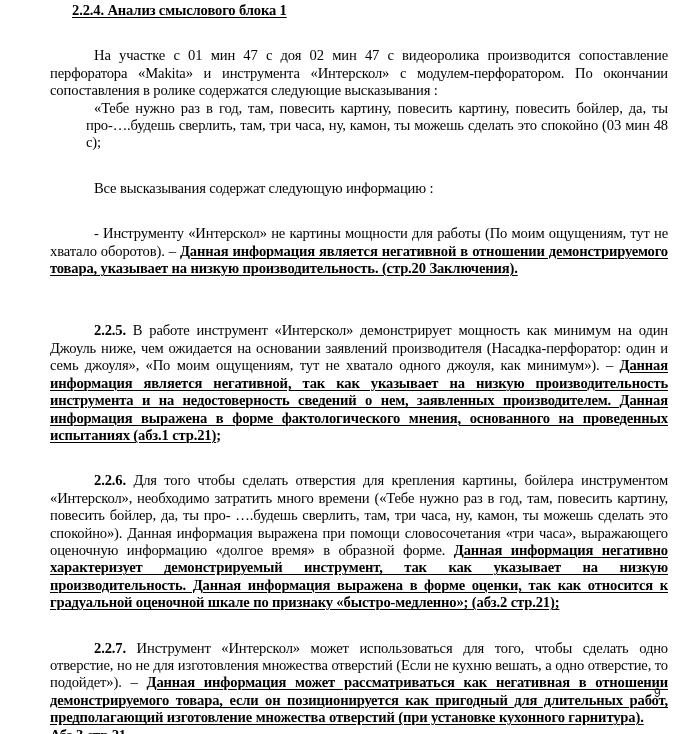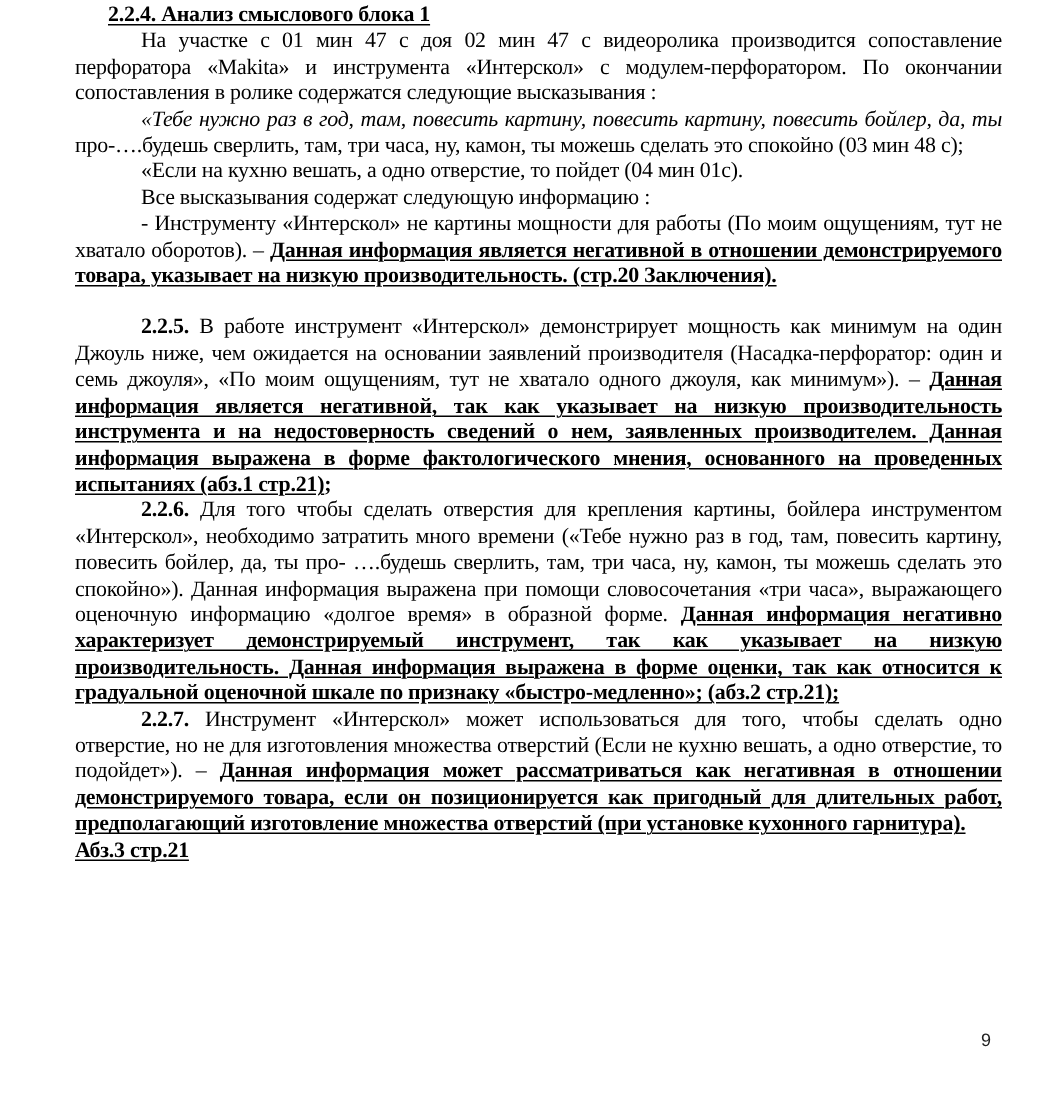--- a/index.html
+++ b/index.html
@@ -3,43 +3,42 @@
 <meta charset="utf-8">
 <style>
   html, body { margin: 0; padding: 0; background: #ffffff; }
   body { width: 700px; height: 734px; overflow: hidden; position: relative; }
   .page {
     position: absolute; left: 50px; top: 2px; width: 618px;
     font-family: "Liberation Serif", serif; font-size: 14.6px; line-height: 17.4px;
     color: #000000; letter-spacing: -0.15px;
   }
   .p { margin: 0; text-align: justify; text-align-last: left; }
-  .ind { text-indent: 44px; }
+  .ind { text-indent: 44px; margin-top: 28px; }
   .ind-only { padding-left: 44px; }
   .b { font-weight: bold; }
   .u { text-decoration: underline; text-decoration-thickness: 1.3px; text-underline-offset: 2px; }
   .gap { height: 17px; }
   .heading { padding-left: 22px; margin: 0; }
   .pagenum {
     position: absolute; left: 654px; top: 686px;
     font-family: "Liberation Sans", sans-serif; font-size: 12px; color: #222;
   }
 </style>
 </head>
 <body>
 
 <div class="page">
 
   <p class="heading b u">2.2.4. Анализ смыслового блока 1</p>
 
   <p class="p ind">На участке с 01 мин 47 с доя 02 мин 47 с видеоролика производится сопоставление перфоратора «Makita» и инструмента «Интерскол» с модулем-перфоратором. По окончании сопоставления в ролике содержатся следующие высказывания :</p>
 
-  <p class="p ind-only" style="text-align:justify;text-align-last:justify;font-style:italic;">«Тебе нужно раз в год, там, повесить картину, повесить картину, повесить бойлер, да, ты</p>
-  <p class="p" style="padding-left:0;">про-….будешь сверлить, там, три часа, ну, камон, ты можешь сделать это спокойно (03 мин 48 с);</p>
-  <p class="p ind-only">«Если на кухню вешать, а одно отверстие, то пойдет (04 мин 01с).</p>
+  <p class="p ind-only" style="text-align:justify;text-align-last:justify;">«Тебе нужно раз в год, там, повесить картину, повесить картину, повесить бойлер, да, ты</p>
+  <p class="p" style="padding-left:0;margin-left:36px;">про-….будешь сверлить, там, три часа, ну, камон, ты можешь сделать это спокойно (03 мин 48 с);</p>
 
   <p class="p ind">Все высказывания содержат следующую информацию :</p>
 
   <p class="p ind">
     <span>- Инструменту «Интерскол» не картины мощности для работы (По моим ощущениям, тут не хватало оборотов). – </span><span class="b u">Данная информация является негативной в отношении демонстрируемого товара, указывает на низкую производительность. (стр.20 Заключения).</span>
   </p>
 
   <div class="gap"></div>
 
   <p class="p ind">

